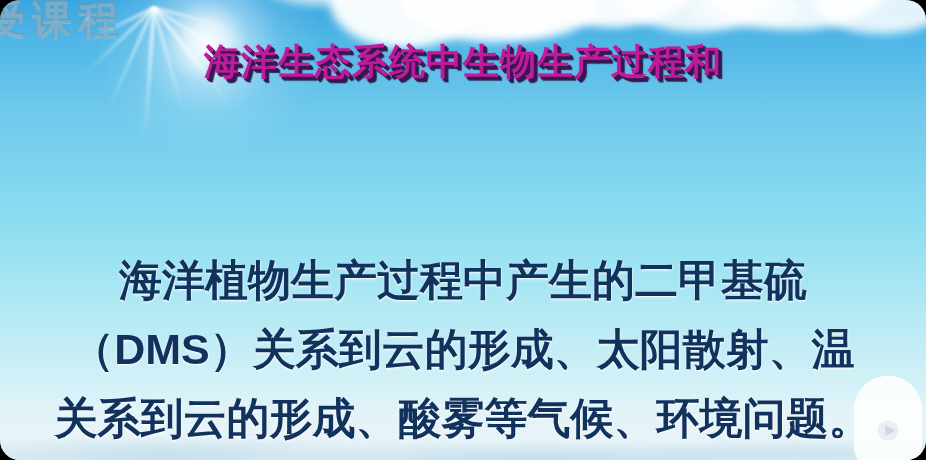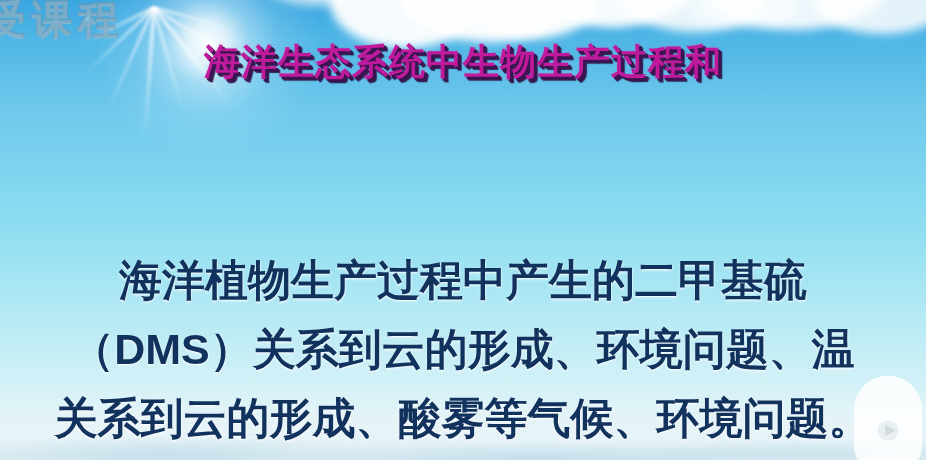--- a/index.html
+++ b/index.html
@@ -19,20 +19,21 @@
       linear-gradient(to bottom,
         #3aa6e0 0px,
         #4fb6e6 40px,
         #6fc9ec 110px,
         #7fd5ef 175px,
         #91dff1 235px,
         #b2e9f4 310px,
         #d4f1f7 385px,
         #e8f5f8 425px,
         #f2f8fa 460px);
+    border-radius: 20px;
   }
 
   
   .sky-layer {
     position: absolute;
     inset: 0;
     pointer-events: none;
   }
 
   
@@ -199,21 +200,21 @@
   </div>
 
   <div class="watermark-tl">受课程</div>
 
   <div class="title-block">
     <div class="title-line">海洋生态系统中生物生产过程和</div>
   </div>
 
   <div class="body-block">
     <div class="body-line indent">海洋植物生产过程中产生的二甲基硫</div>
-    <div class="body-line">（DMS）关系到云的形成、环境问题、温</div>
+    <div class="body-line">（DMS）关系到云的形成、太阳散射、温</div>
     <div class="body-line">关系到云的形成、酸雾等气候、环境问题。</div>
   </div>
 
   <svg class="logo-wm" viewBox="0 0 100 110">
     <path d="M50 4 C30 4 14 20 14 40 L14 78 C14 96 28 108 50 108 C72 108 86 96 86 78 L86 40 C86 20 70 4 50 4 Z" fill="#ffffff" opacity="0.93"></path>
     <circle cx="50" cy="62" r="11" fill="#e9eef2" opacity="0.95"></circle>
     <path d="M47 56 L58 62 L47 68 Z" fill="#cfd8de"></path>
   </svg>
 
 </div>

